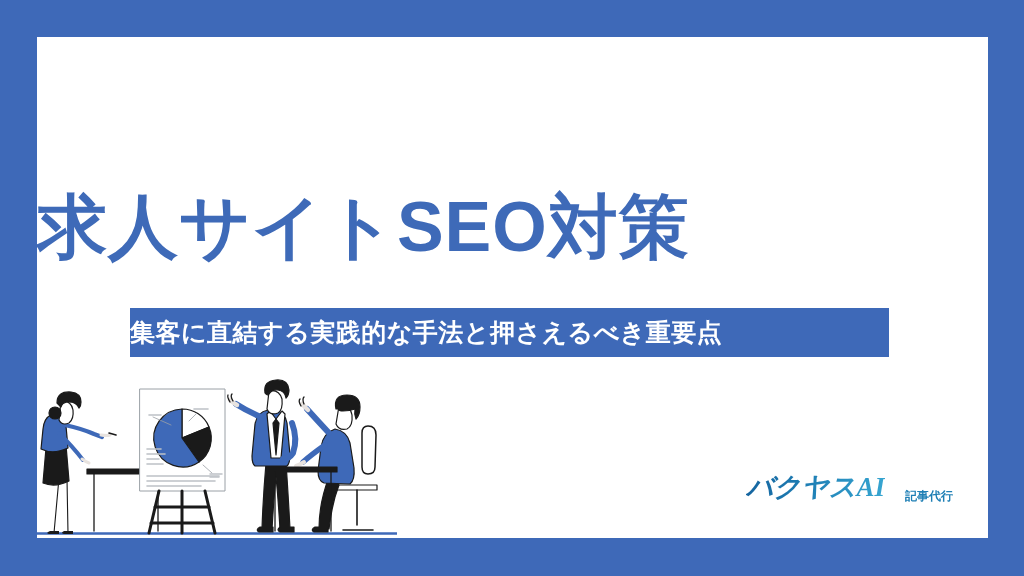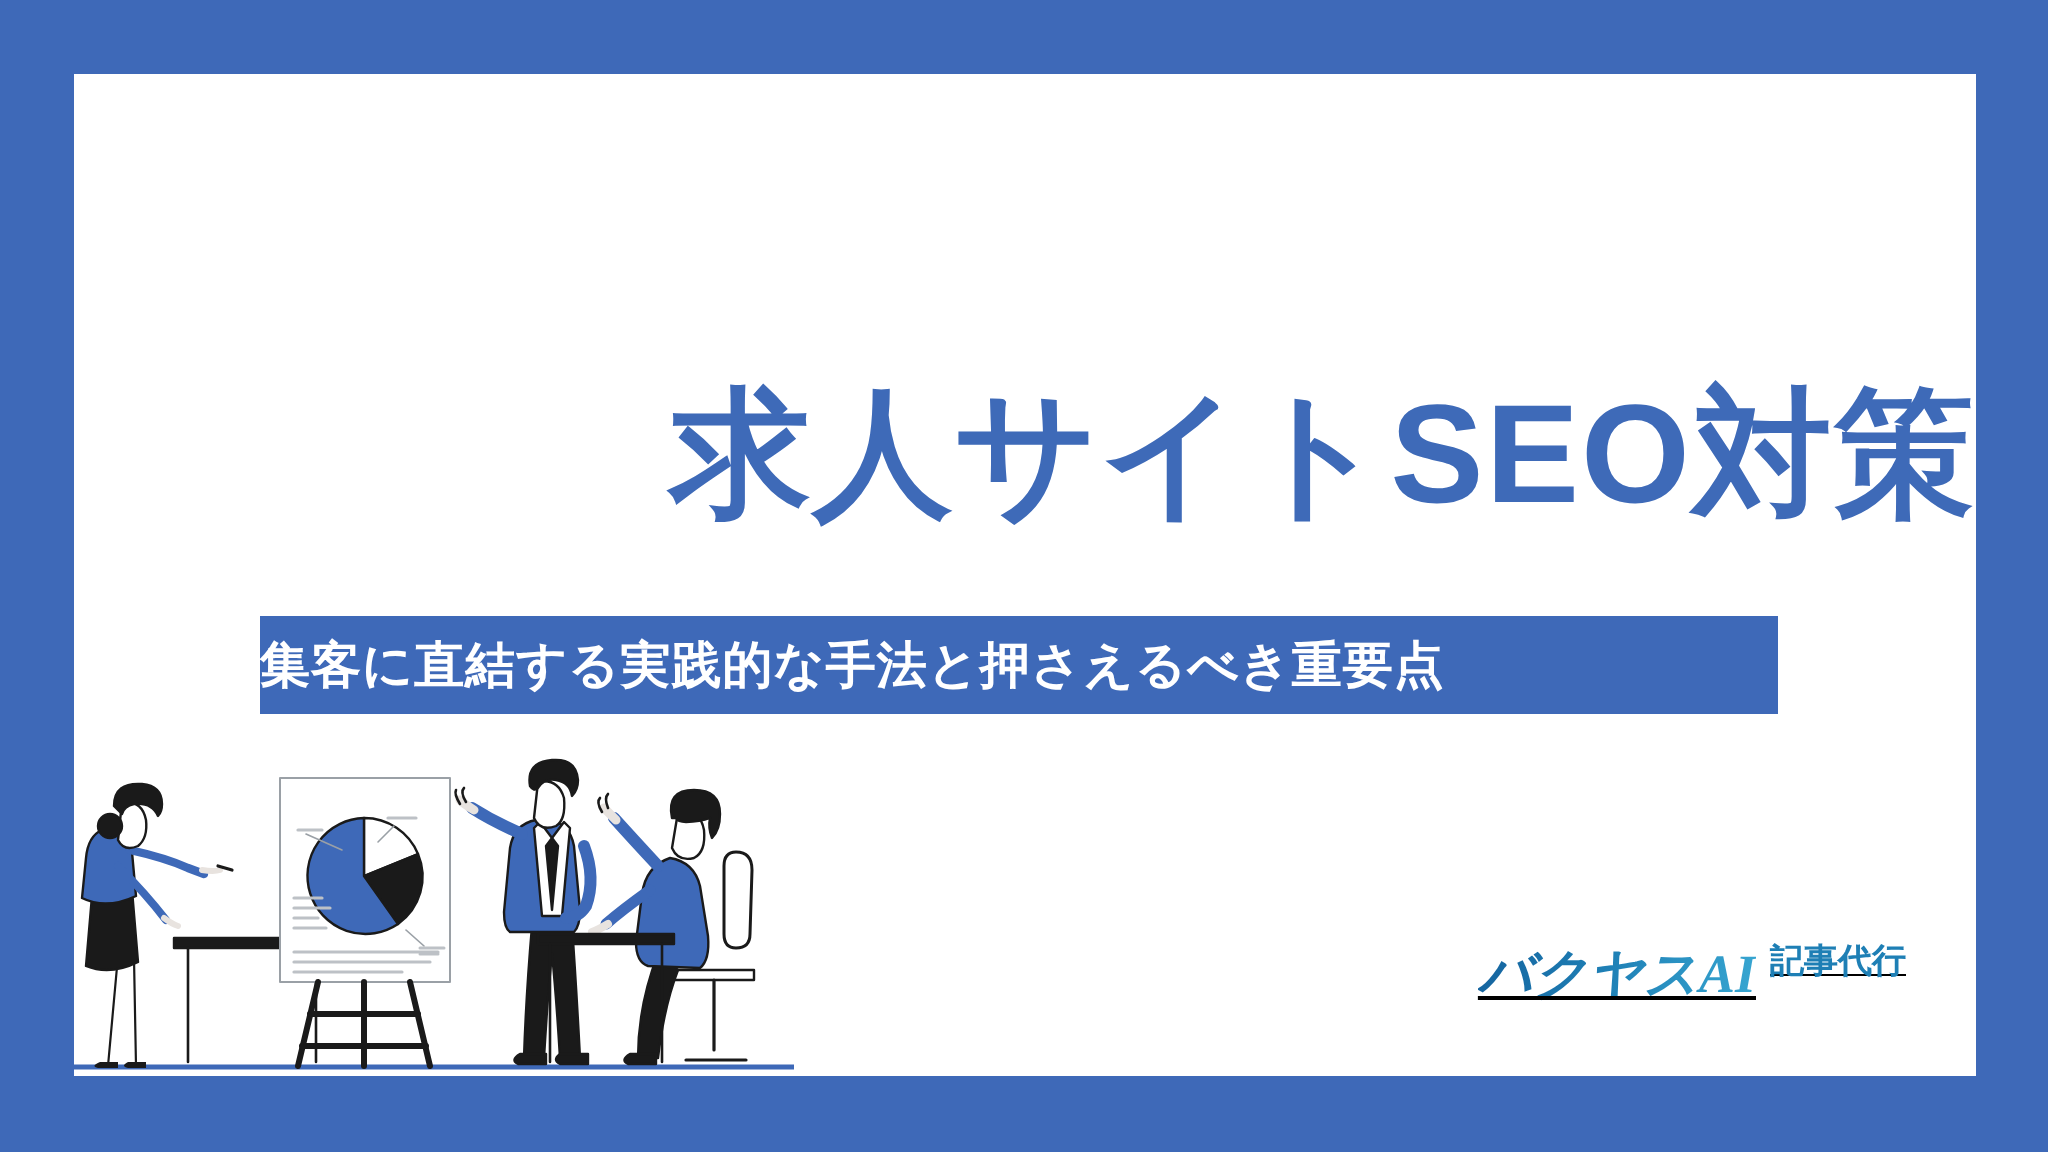--- a/index.html
+++ b/index.html
@@ -30,21 +30,21 @@
     background: #ffffff;
     overflow: hidden;
   }
 
   
   .title-block {
     position: absolute;
     left: 0;
     top: 155px;
     width: 951px;
-    text-align: right;
+    text-align: left;
   }
   .main-title {
     margin: 0;
     font-size: 70px;
     line-height: 1.0;
     font-weight: bold;
     color: #3E6AB8;
     letter-spacing: 1px;
     white-space: nowrap;
   }
@@ -68,37 +68,36 @@
     letter-spacing: 0.5px;
     white-space: nowrap;
   }
 
   
   .logo {
     position: absolute;
     right: 35px;
     bottom: 33px;
     display: flex;
-    align-items: flex-start;
-    gap: 7px;
-    text-decoration: underline;
+    align-items: flex-end;
+    gap: 20px;
   }
   .logo-main {
     font-family: "Liberation Serif", "DejaVu Serif", serif;
     font-size: 27px;
     font-weight: bold;
     font-style: italic;
     background: linear-gradient(100deg, #15639E 0%, #1E7FB5 45%, #38A7D2 100%);
     -webkit-background-clip: text;
     background-clip: text;
     color: transparent;
     white-space: nowrap;
   }
   .logo-sub {
-    font-size: 17px;
+    font-size: 12px;
     font-weight: bold;
     color: #1E7FB5;
     white-space: nowrap;
   }
 
   
   .illustration {
     position: absolute;
     left: 0;
     bottom: 0;

